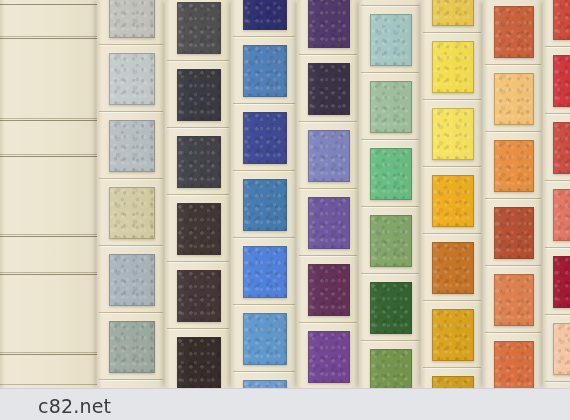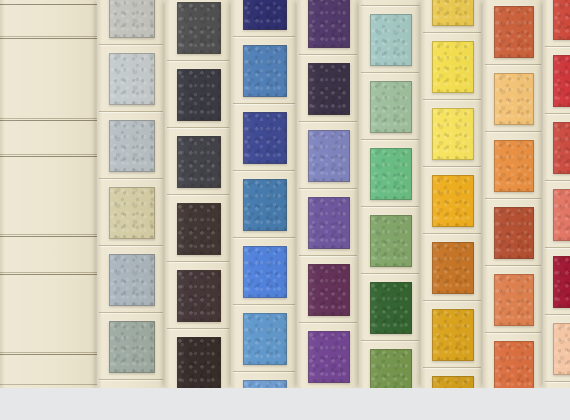--- a/index.html
+++ b/index.html
@@ -197,14 +197,17 @@
         <div class="sep" style="top: 180px; left: 2px; right: 2px;"></div>
         <div class="sw" title="#e0705e" style="left: 10px; top: 189px; width: 38px; height: 50px; background: rgb(224, 112, 94);"></div>
         <div class="sep" style="top: 247px; left: 2px; right: 2px;"></div>
         <div class="sw" title="#9e0f2c" style="left: 10px; top: 256px; width: 38px; height: 50px; background: rgb(158, 15, 44);"></div>
         <div class="sep" style="top: 314px; left: 2px; right: 2px;"></div>
         <div class="sw" title="#f4c3a0" style="left: 10px; top: 323px; width: 38px; height: 50px; background: rgb(244, 195, 160);"></div>
         <div class="sep" style="top: 381px; left: 2px; right: 2px;"></div>
       </div>
     </div>
 
+  <div id="footer">
+    <div id="wordmark">c82.net</div>
+  </div>
 
 </div>
 
 </body></html>

